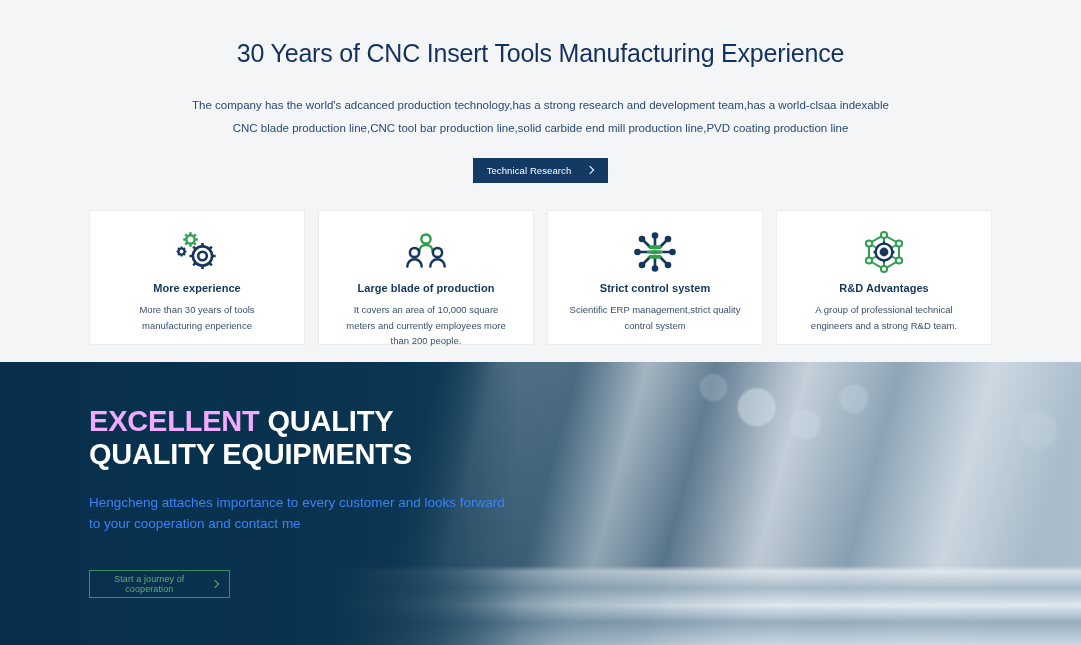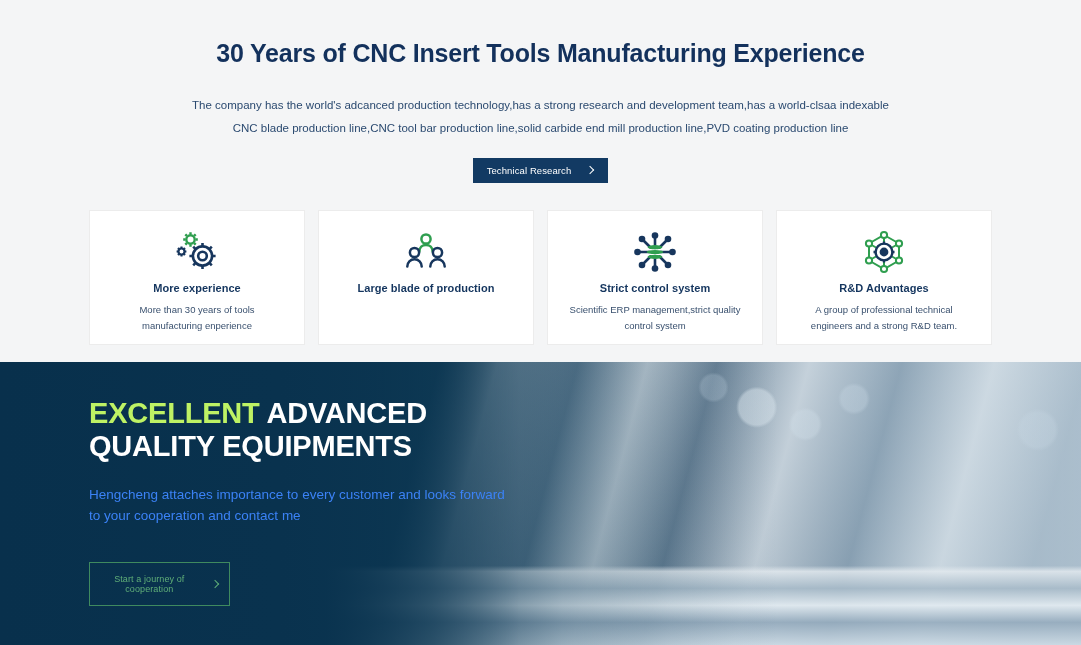--- a/index.html
+++ b/index.html
@@ -20,21 +20,21 @@
     background:#f4f5f6;
     padding-top:6px;
   }
   .features-inner{
     width:1081px;
     margin:0 auto;
     text-align:center;
   }
   .section-title{
     font-size:25px;
-    font-weight:bold;
+    font-weight:normal;
     letter-spacing:-0.2px;
     color:#13315c;
     margin-top:32px;
     line-height:1.2;
   }
   .section-sub{
     width:712px;
     margin:26px auto 0;
     font-size:11.5px;
     line-height:2.0;
@@ -182,37 +182,37 @@
     z-index:3;
   }
   .hero-h1{
     font-size:29px;
     font-weight:bold;
     line-height:1.15;
     color:#ffffff;
     letter-spacing:-0.2px;
     margin-top:-4px;
   }
-  .hero-h1 .accent{ color:#bef264; }
+  .hero-h1 .accent{ color:#f0abfc; }
   .hero-p{
     margin-top:20px;
     font-size:13.5px;
     line-height:1.58;
     color:#3b82f6;
     font-weight:400;
     max-width:420px;
   }
   .hero-cta{
     margin-top:36px;
     display:inline-flex;
     align-items:center;
     justify-content:space-between;
     gap:14px;
     width:141px;
-    height:44px;
+    height:28px;
     padding:0 11px;
     background:transparent;
     border:1px solid #3f8a5f;
     color:#5fae78;
     font-family:"Liberation Sans", sans-serif;
     font-size:9px;
     letter-spacing:0.1px;
     cursor:pointer;
   }
   .hero-cta .chev2{
@@ -281,20 +281,21 @@
             </g>
             <g stroke="#17365d" stroke-width="2.5" fill="none" stroke-linecap="round">
               <circle cx="11.5" cy="21.5" r="4.6"></circle>
               <path d="M4.3 35.5c0-4.2 3.1-7.2 7.2-7.2s7.2 3 7.2 7.2"></path>
               <circle cx="34.5" cy="21.5" r="4.6"></circle>
               <path d="M27.3 35.5c0-4.2 3.1-7.2 7.2-7.2s7.2 3 7.2 7.2"></path>
             </g>
           </svg>
         </div>
         <div class="card-title">Large blade of production</div>
+        <div class="card-desc">It covers an area of 10,000 square meters and currently employees more than 200 people.</div>
       </div>
 
       <div class="card">
         <div class="card-icon">
           <svg width="48" height="44" viewBox="0 0 48 44" fill="none">
             <g stroke="#17365d" stroke-width="2.6" stroke-linecap="round">
               <path d="M24 18 L24 7"></path>
                 <path d="M24 26 L24 37"></path>
               <path d="M18 22 L8 22"></path>
                 <path d="M30 22 L40 22"></path>
@@ -355,21 +356,21 @@
 <section class="hero">
   <div class="hero-photo"></div>
   <div class="hero-rod">
     
     
   </div>
   <div class="hero-overlay"></div>
 
   <div class="hero-content">
     <h2 class="hero-h1">
-      <span class="accent">EXCELLENT</span><span> ADVANCED</span><br>
+      <span class="accent">EXCELLENT</span><span> QUALITY</span><br>
       <span>QUALITY EQUIPMENTS</span>
     </h2>
 
     <p class="hero-p">Hengcheng attaches importance to every customer and looks forward to your cooperation and contact me</p>
 
     <button class="hero-cta">
       <span>Start a journey of cooperation</span>
       <span class="chev2"></span>
     </button>
   </div>

